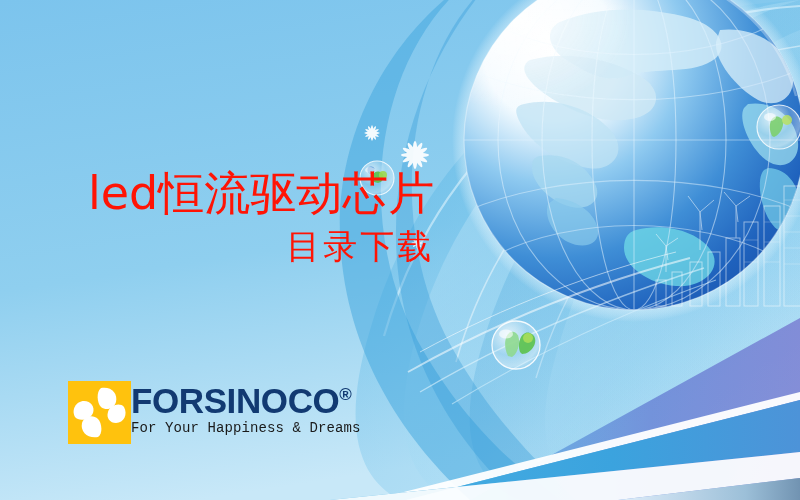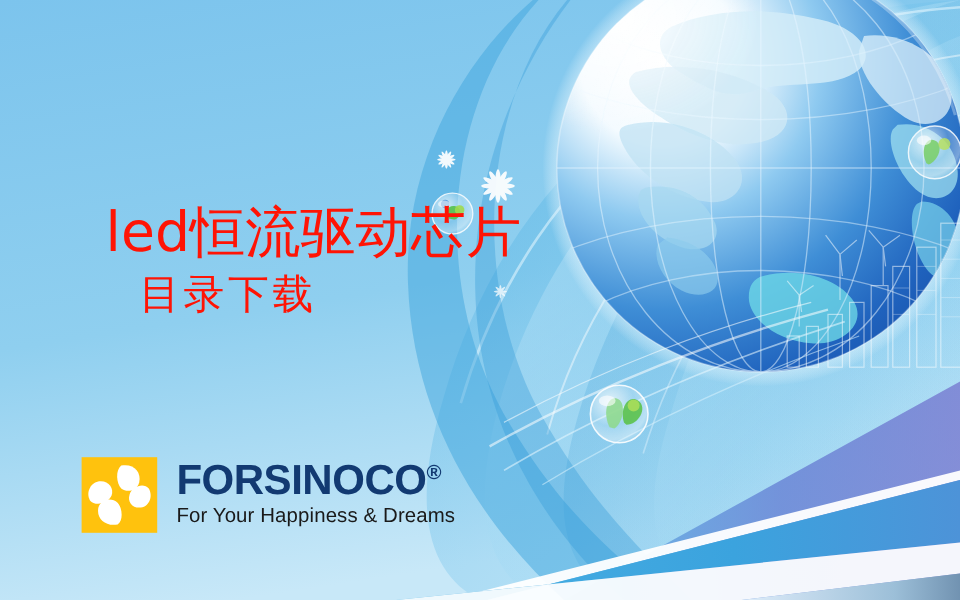--- a/index.html
+++ b/index.html
@@ -19,49 +19,49 @@
   #headline{
     position:absolute;
     left:88px; top:164px;
     color:#ff1405;
     font-family:"DejaVu Sans","Liberation Sans",sans-serif;
     line-height:1.30;
     white-space:nowrap;
     z-index:40;
   }
   #headline .l1{font-size:46px;display:block;letter-spacing:0px;}
-  #headline .l2{font-size:34px;display:block;margin-left:28px;letter-spacing:3px;}
+  #headline .l2{font-size:34px;display:block;margin-left:12px;letter-spacing:3px;text-align:right;}
 
   
   #logo{
     position:absolute;
     left:68px; top:381px;
     display:flex;align-items:flex-start;
     z-index:45;
   }
   #logomark{
     width:63px;height:63px;
     background:#ffc20d;
     position:relative;flex:0 0 auto;
   }
   #logomark svg{position:absolute;left:0;top:0;width:63px;height:63px;}
-  #logotype{margin-left:16px;padding-top:2px;}
+  #logotype{margin-left:0;padding-top:2px;}
   #brandname{
     font-family:"Liberation Sans",sans-serif;
     font-weight:bold;
     font-size:35px;
     color:#123a72;
     letter-spacing:-0.4px;
     line-height:1;
     white-space:nowrap;
   }
   #brandname .reg{font-size:17px;vertical-align:super;letter-spacing:0;}
   #tagline{
-    font-family:Liberation Sans, sans-serif;
-    font-size:17px;
+    font-family:Liberation Mono, monospace;
+    font-size:14px;
     color:#1a1a1a;
     letter-spacing:0.1px;
     margin-top:2px;
     white-space:nowrap;
   }
 </style>
 </head>
 <body>
 
 <div id="banner">

